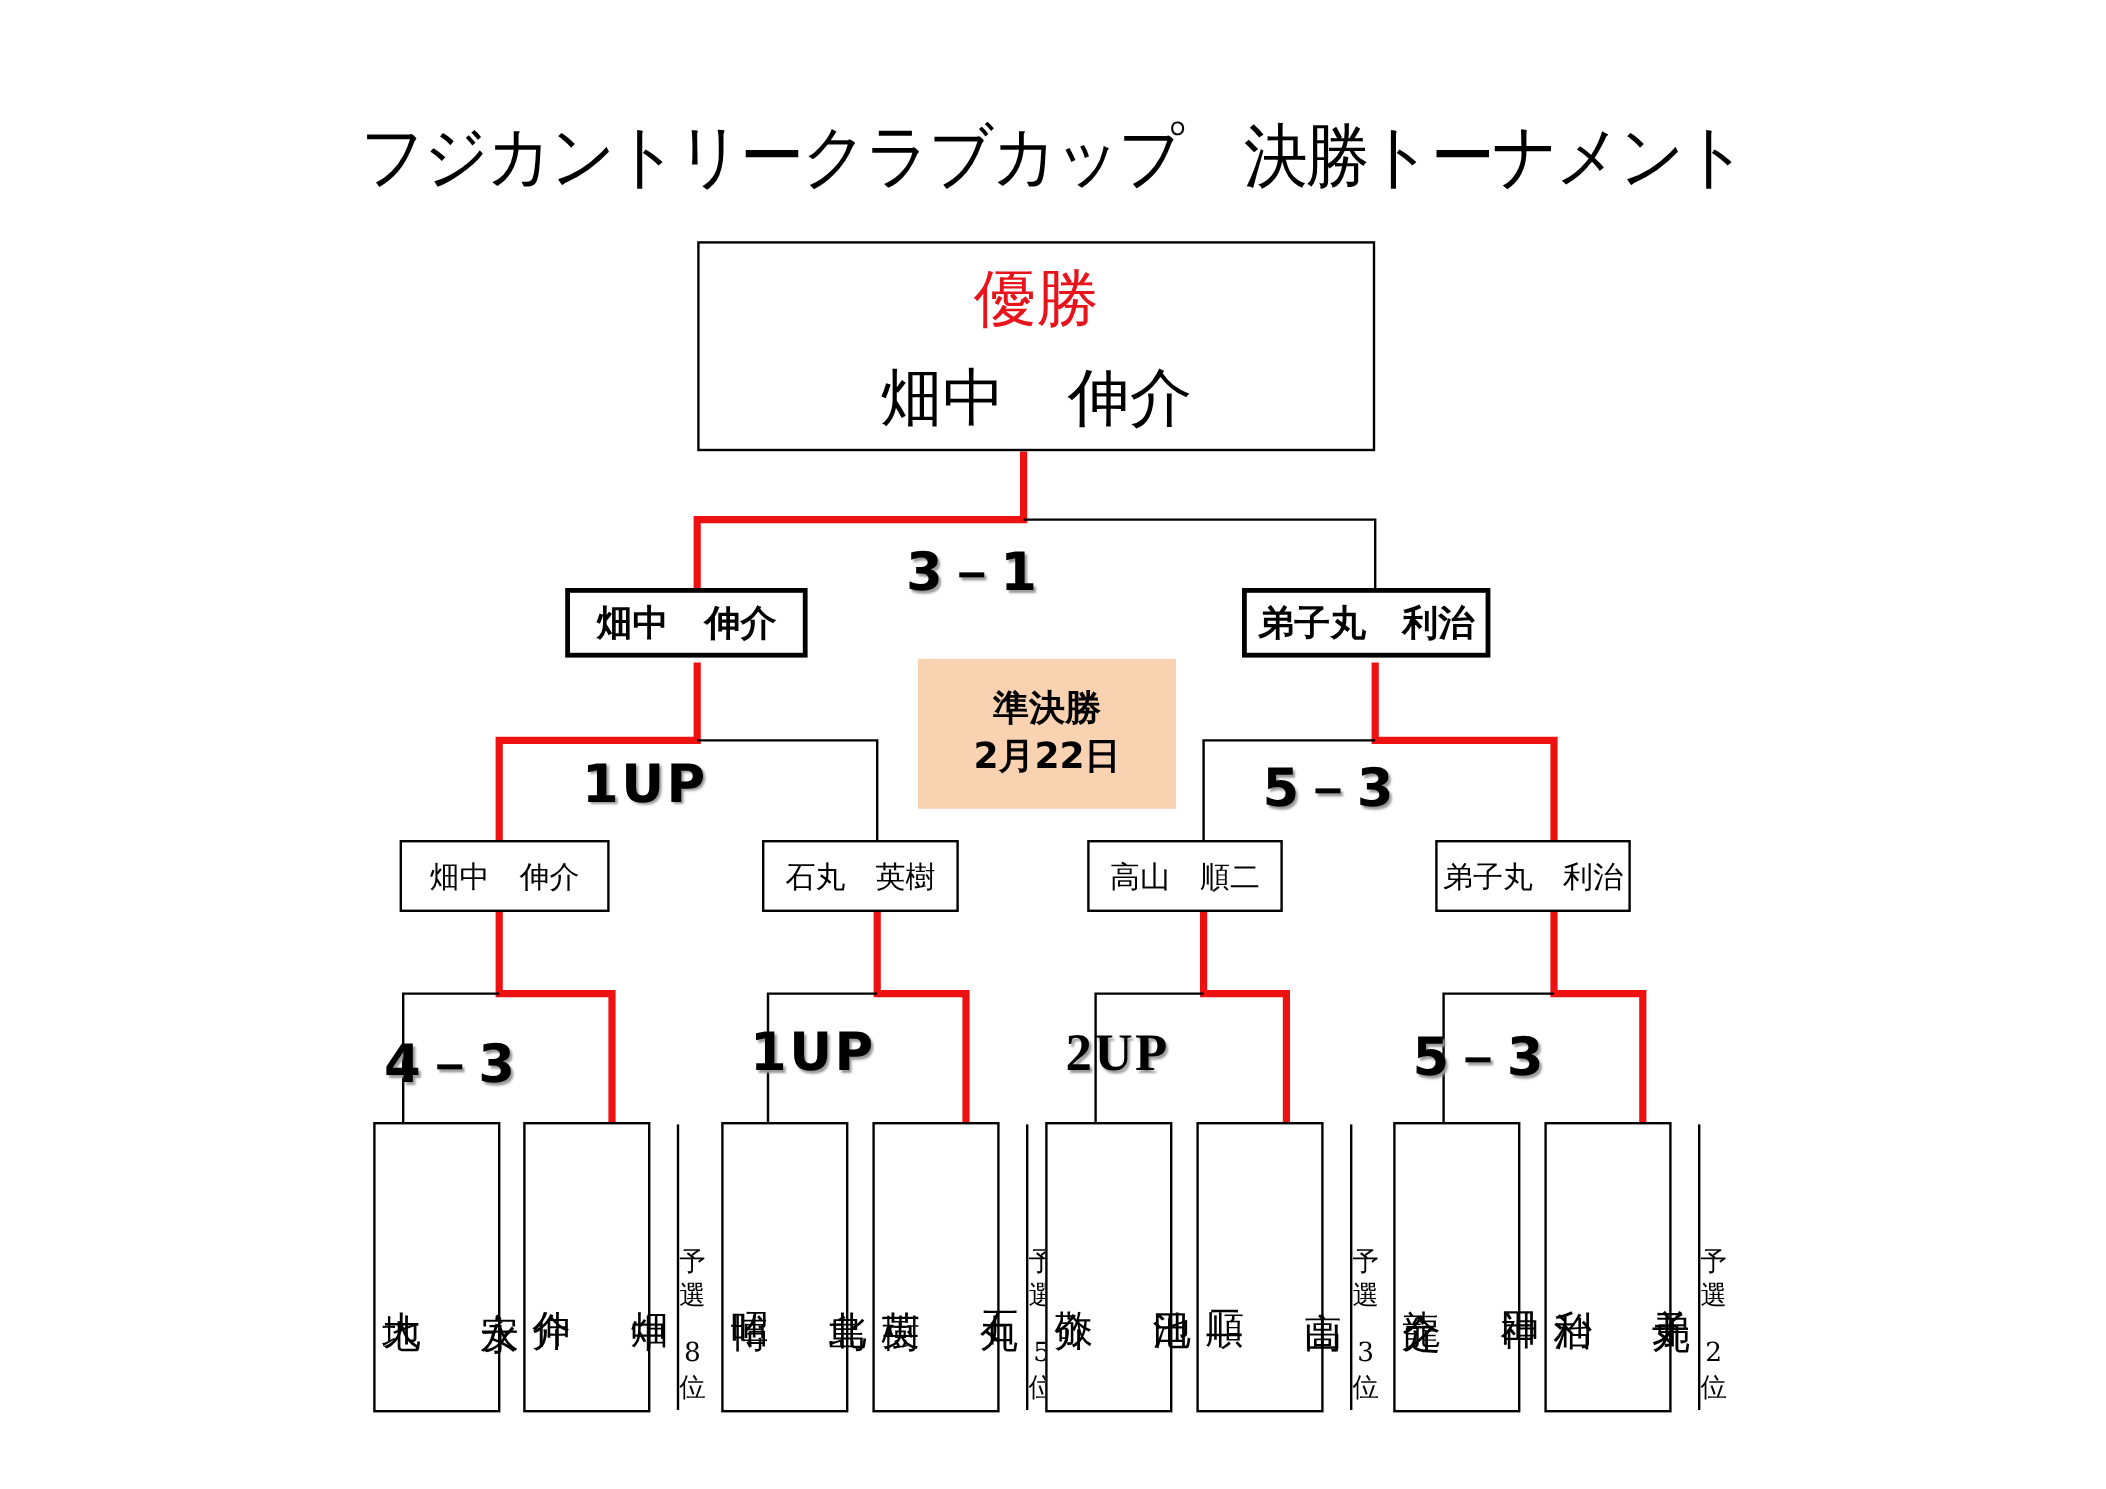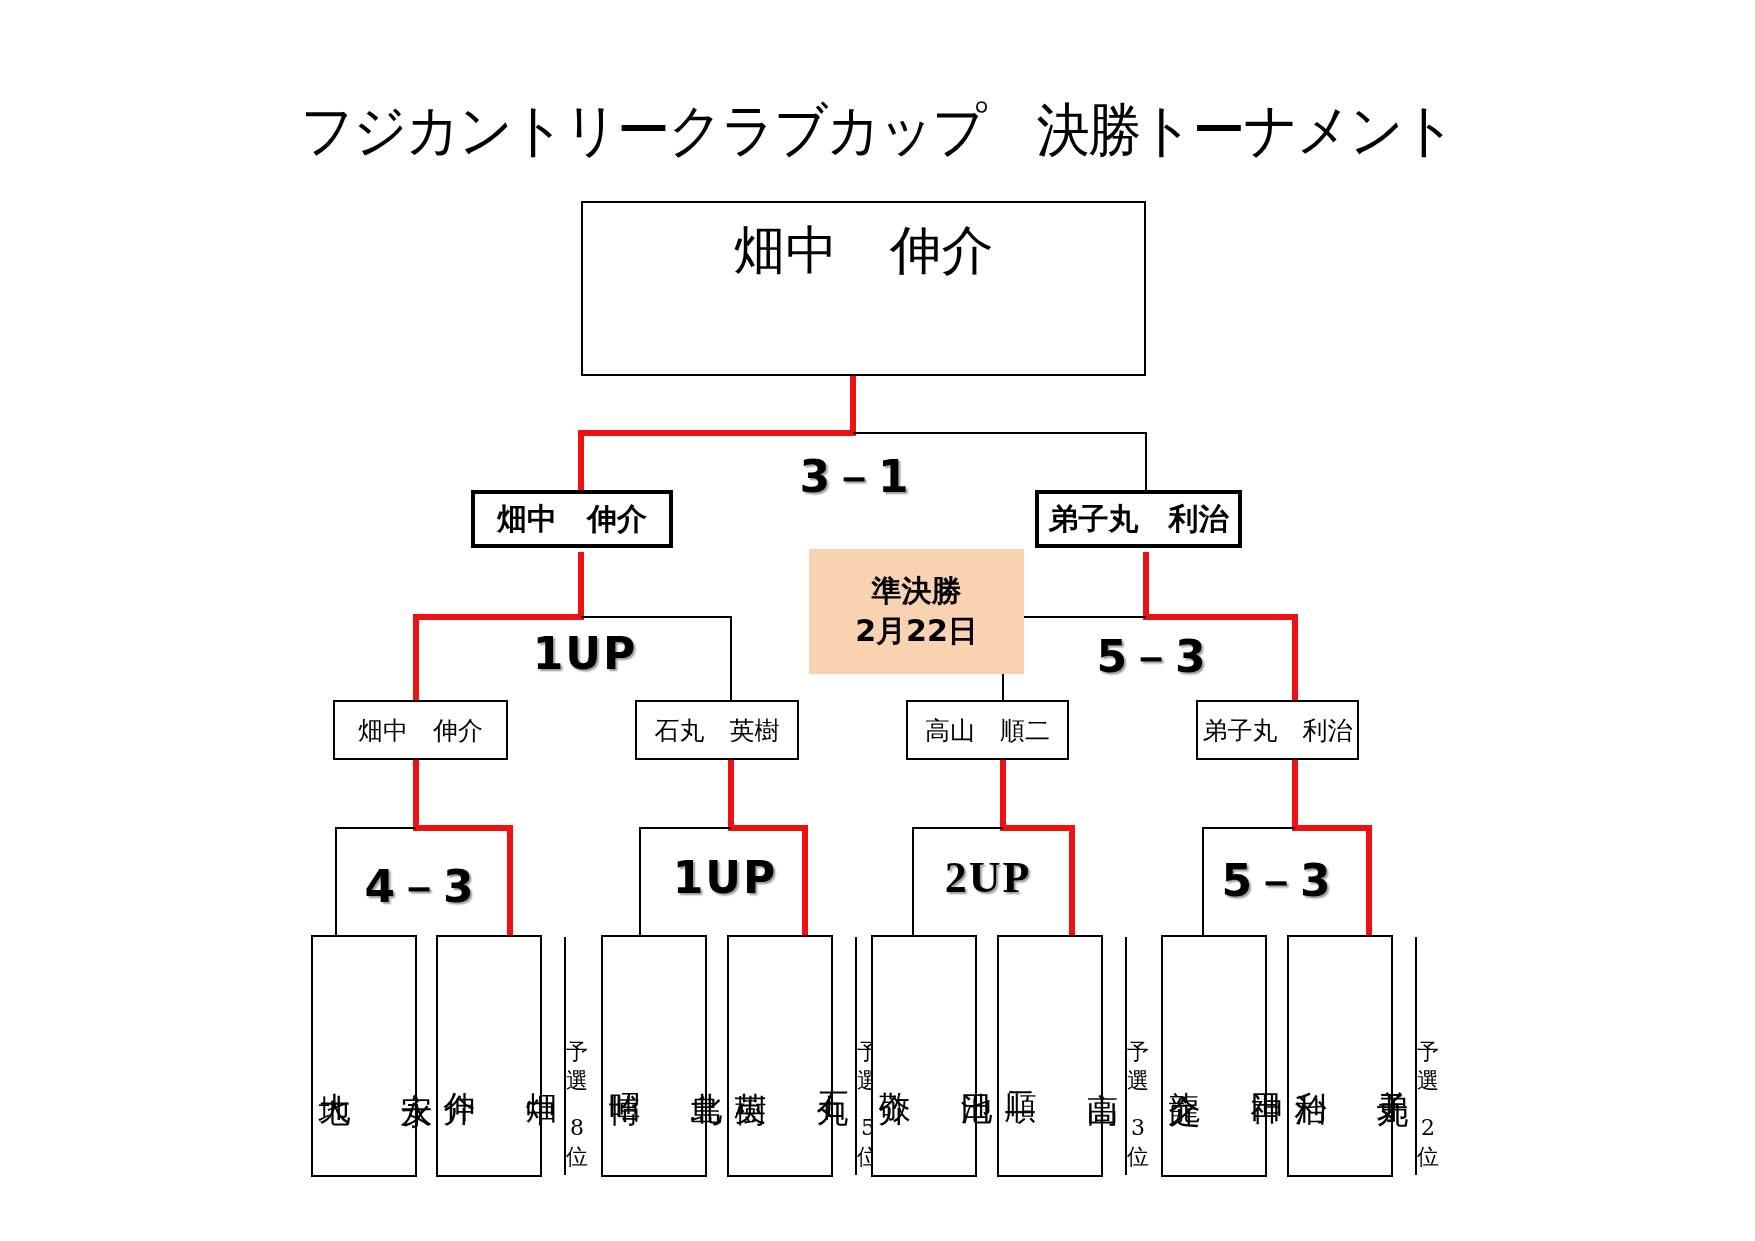--- a/index.html
+++ b/index.html
@@ -14,25 +14,25 @@
     .champ-label { color: #e8141c; font-family: "DejaVu Serif", serif; font-size: 52px;
                    margin-top: 12px; line-height: 70px; }
     .champ-name { font-family: "DejaVu Serif", serif; font-size: 52px; line-height: 70px;
                   margin-top: 12px; }
     .sf-box { height: 58px; border: 4px solid #000; background: #fff; display: flex;
               align-items: center; justify-content: center; font-size: 30px; font-weight: bold;
               white-space: nowrap; }
     .qf-box { height: 60px; border: 2px solid #000; background: #fff; display: flex;
               align-items: center; justify-content: center; font-family: "DejaVu Serif", serif;
               font-size: 25px; white-space: nowrap; overflow: hidden; }
-    .score { font-size: 44px; font-weight: bold; text-align: center; width: 200px;
+    .score { font-size: 44px; font-weight: bold; width: 200px;
              text-shadow: 2px 2px 2px #999; letter-spacing: 2px; }
     .date-box { left: 765px; top: 549px; width: 215px; height: 125px; background: #f9d3b1;
                 text-align: center; font-size: 30px; font-weight: bold; line-height: 40px;
-                padding-top: 22px; margin-left: 44px; }
+                padding-top: 22px; }
     .player { top: 935px; width: 106px; height: 242px; border: 2px solid #000; background: #fff;
               display: flex; }
     .player .pname { flex: 1; border-right: 2px solid #000; font-family: "DejaVu Serif", serif;
                      font-size: 32px; writing-mode: vertical-rl; text-orientation: upright;
                      display: flex; align-items: flex-start; justify-content: center;
                      padding-top: 26px; letter-spacing: 2px; white-space: pre; }
     .player .seed { width: 33px; font-family: "DejaVu Serif", serif; font-size: 22px;
                     display: flex; flex-direction: column; justify-content: flex-end;
                     align-items: center; padding-bottom: 4px; line-height: 29px; }
     .player .seed span { display: block; }
@@ -54,20 +54,21 @@
     <polyline points="731,828 640,828 640,935" fill="none" stroke="#000000" stroke-width="2"></polyline>
     <polyline points="1003,760 1003,828 1072,828 1072,935" fill="none" stroke="#ee1111" stroke-width="6"></polyline>
     <polyline points="1003,828 913,828 913,935" fill="none" stroke="#000000" stroke-width="2"></polyline>
     <polyline points="1295,760 1295,828 1369,828 1369,935" fill="none" stroke="#ee1111" stroke-width="6"></polyline>
     <polyline points="1295,828 1203,828 1203,935" fill="none" stroke="#000000" stroke-width="2"></polyline>
   </svg>
 
 <div class="abs title">フジカントリークラブカップ　決勝トーナメント</div>
 
 <div class="abs champ-box">
+  <div class="champ-label">優勝</div>
   <div class="champ-name">畑中　伸介</div>
 </div>
 
 <div class="abs score" style="left:755px; top:448px;">3－1</div>
 
 <div class="abs sf-box" style="left:471px; top:490px; width:202px;">畑中　伸介</div>
 <div class="abs sf-box" style="left:1035px; top:490px; width:207px;">弟子丸　利治</div>
 
 <div class="abs date-box">
   <div>準決勝</div>

